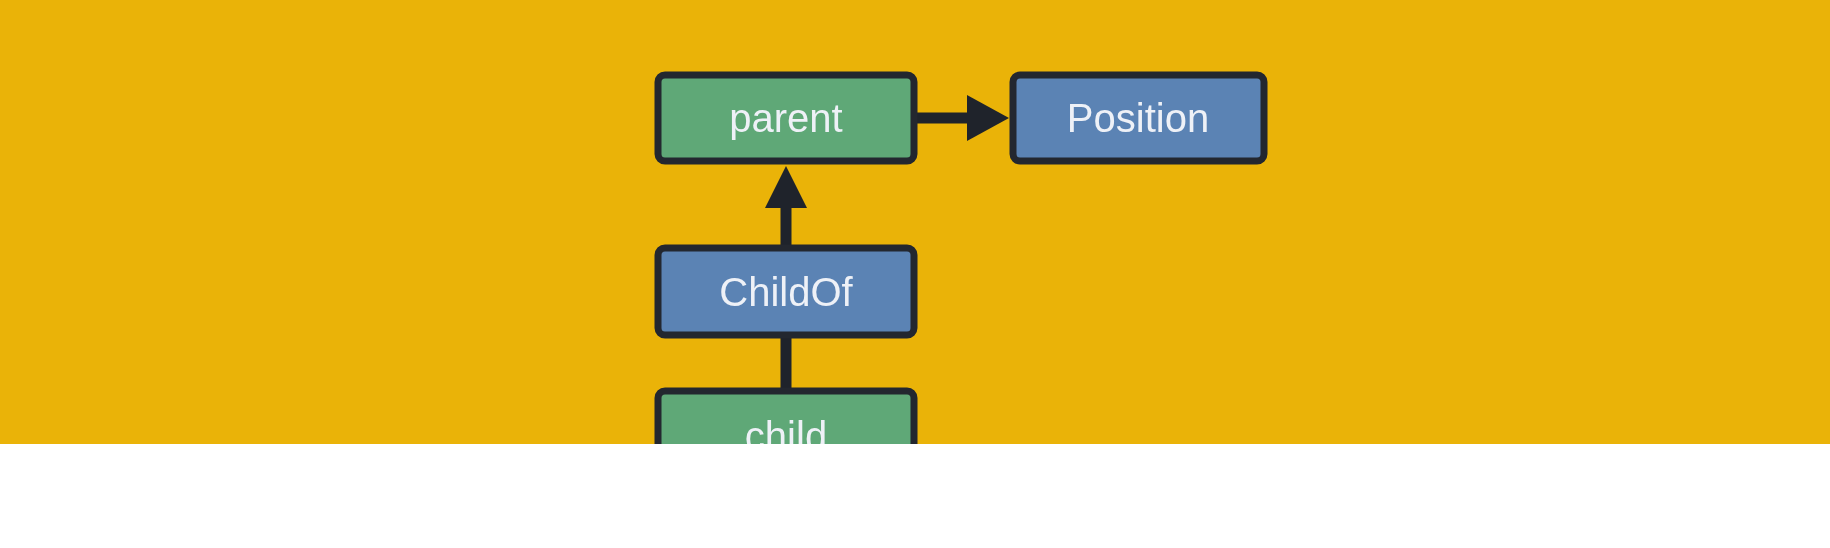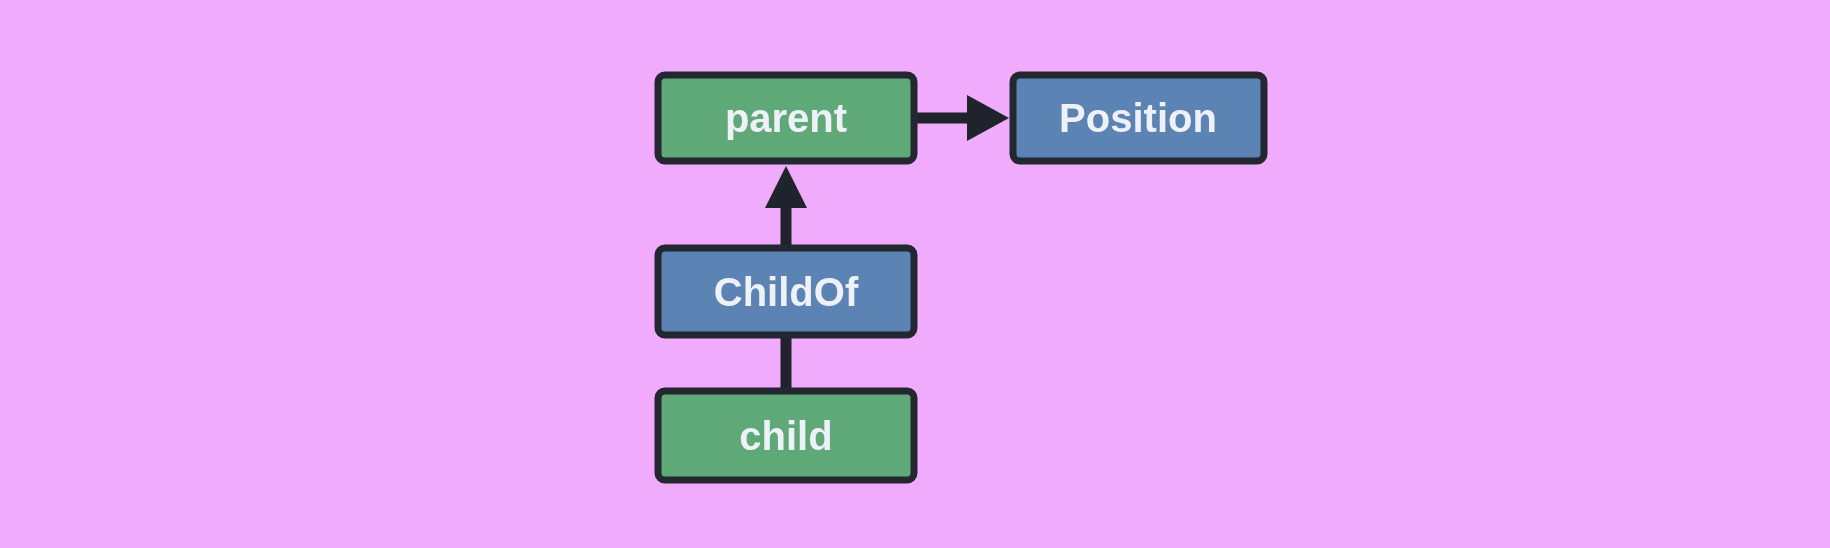--- a/index.html
+++ b/index.html
@@ -3,24 +3,23 @@
 <meta charset="utf-8">
 <style>
   html, body {
     margin: 0;
     padding: 0;
     background: #ffffff;
   }
   .canvas {
     position: relative;
     width: 1830px;
-    height: 548px;
-    background: #f0abfc;
+    height: 444px;
+    background: #eab308;
     overflow: hidden;
-    font-weight: bold;
   }
   svg.diagram {
     display: block;
     width: 1830px;
     height: 548px;
   }
   .node-rect {
     stroke-width: 7px;
     stroke-linejoin: round;
   }

